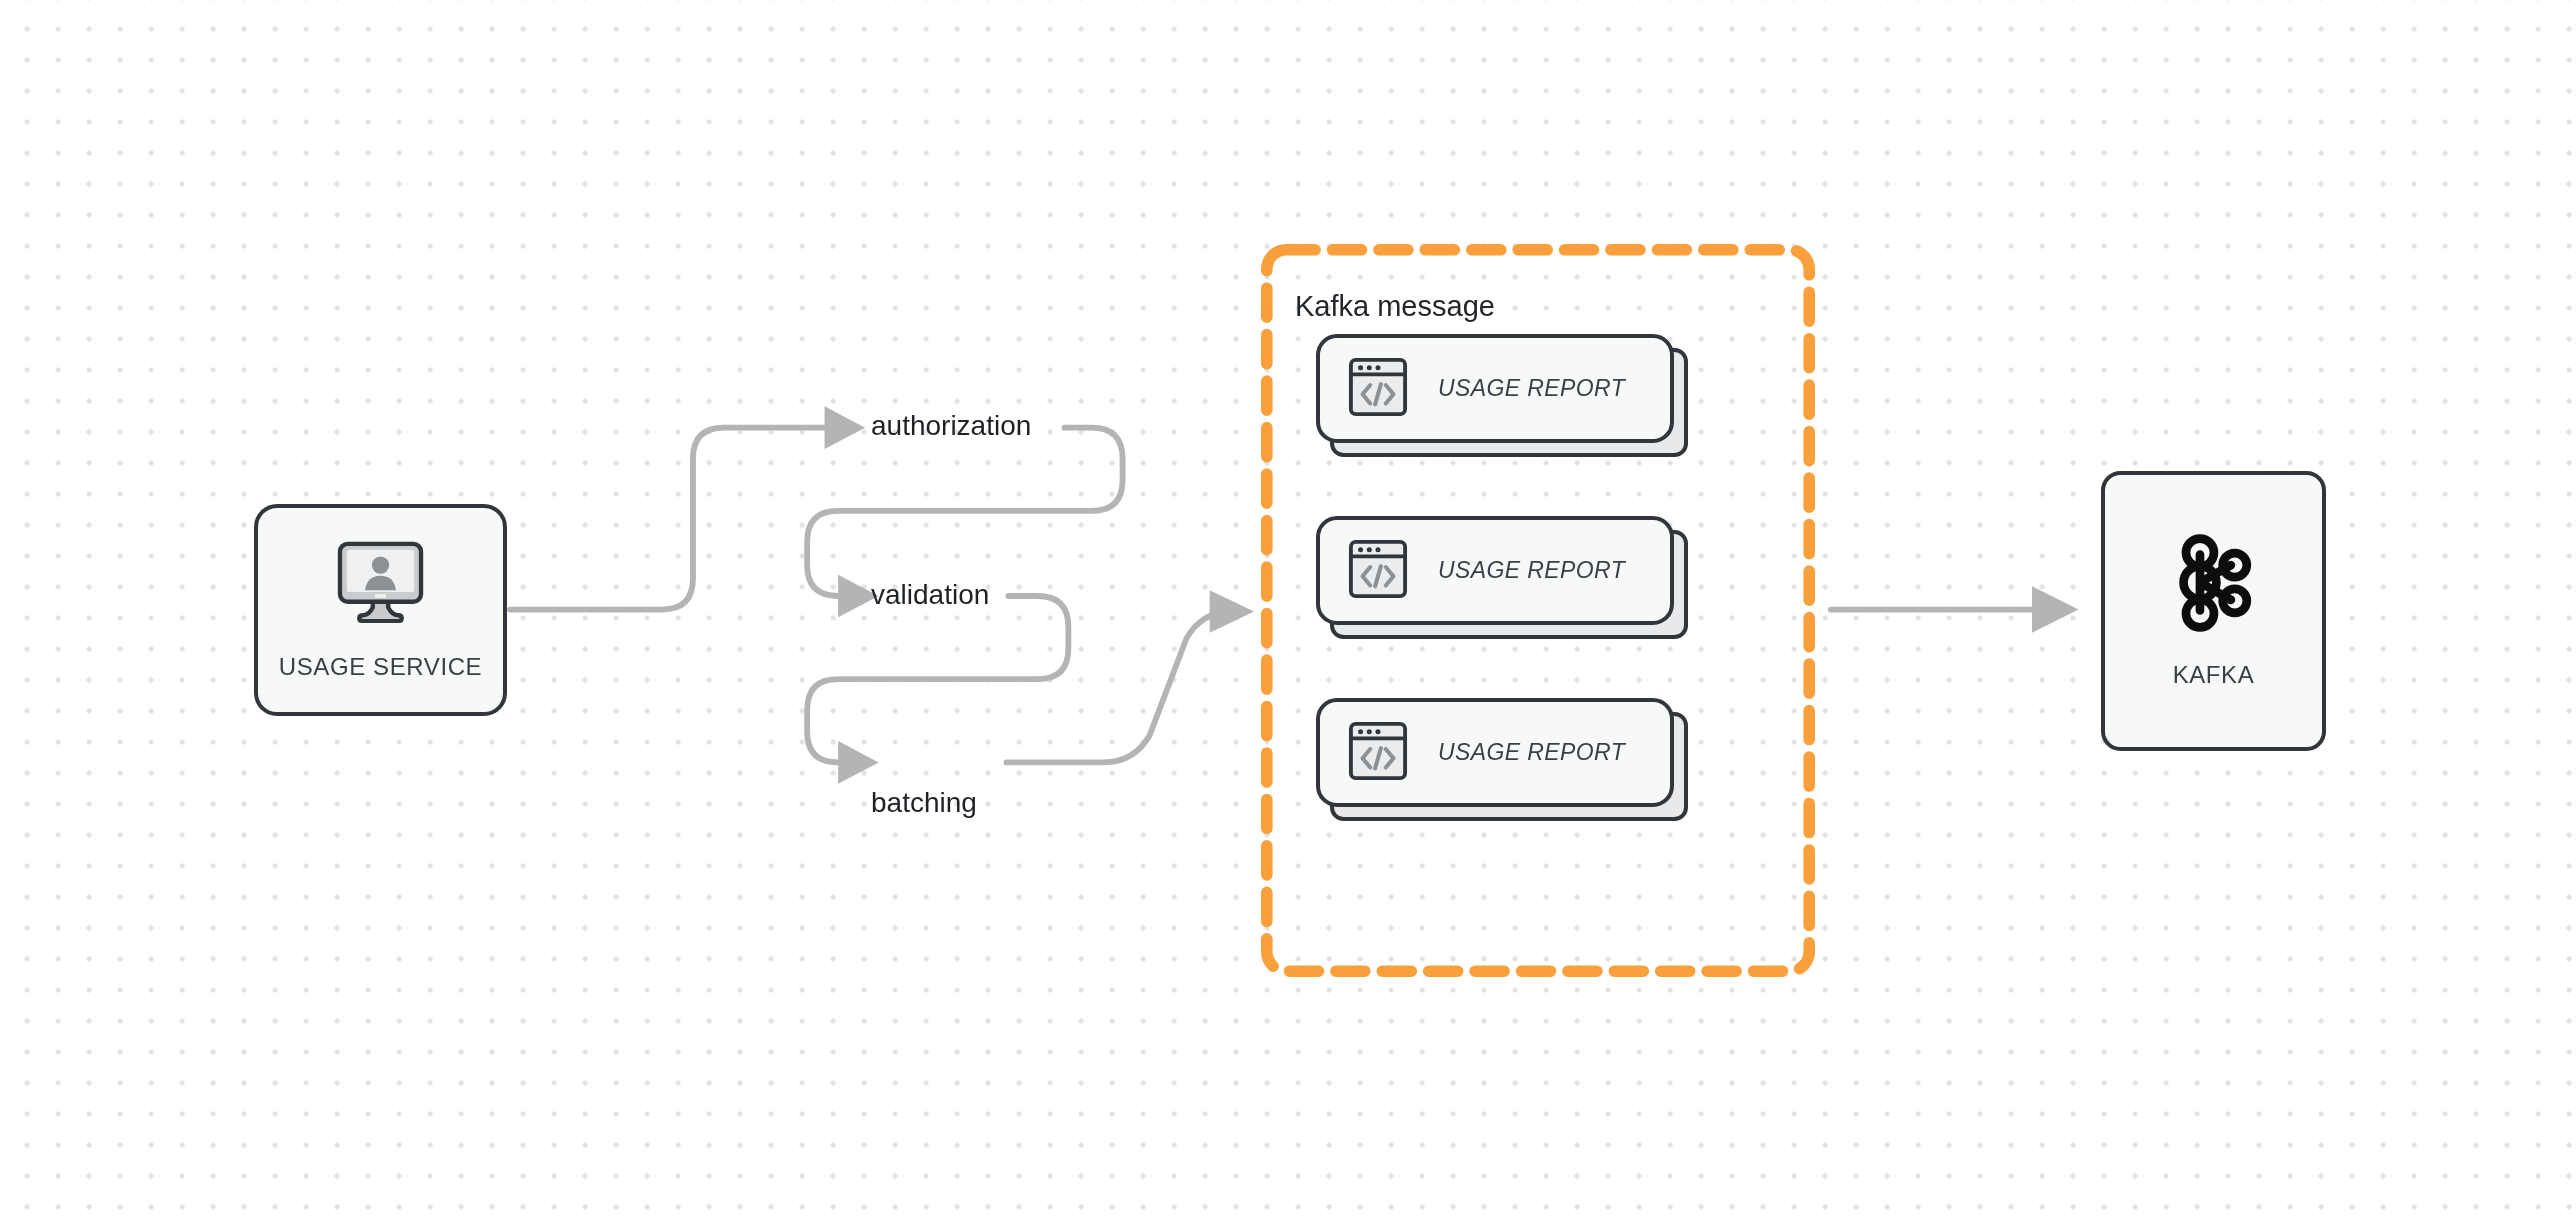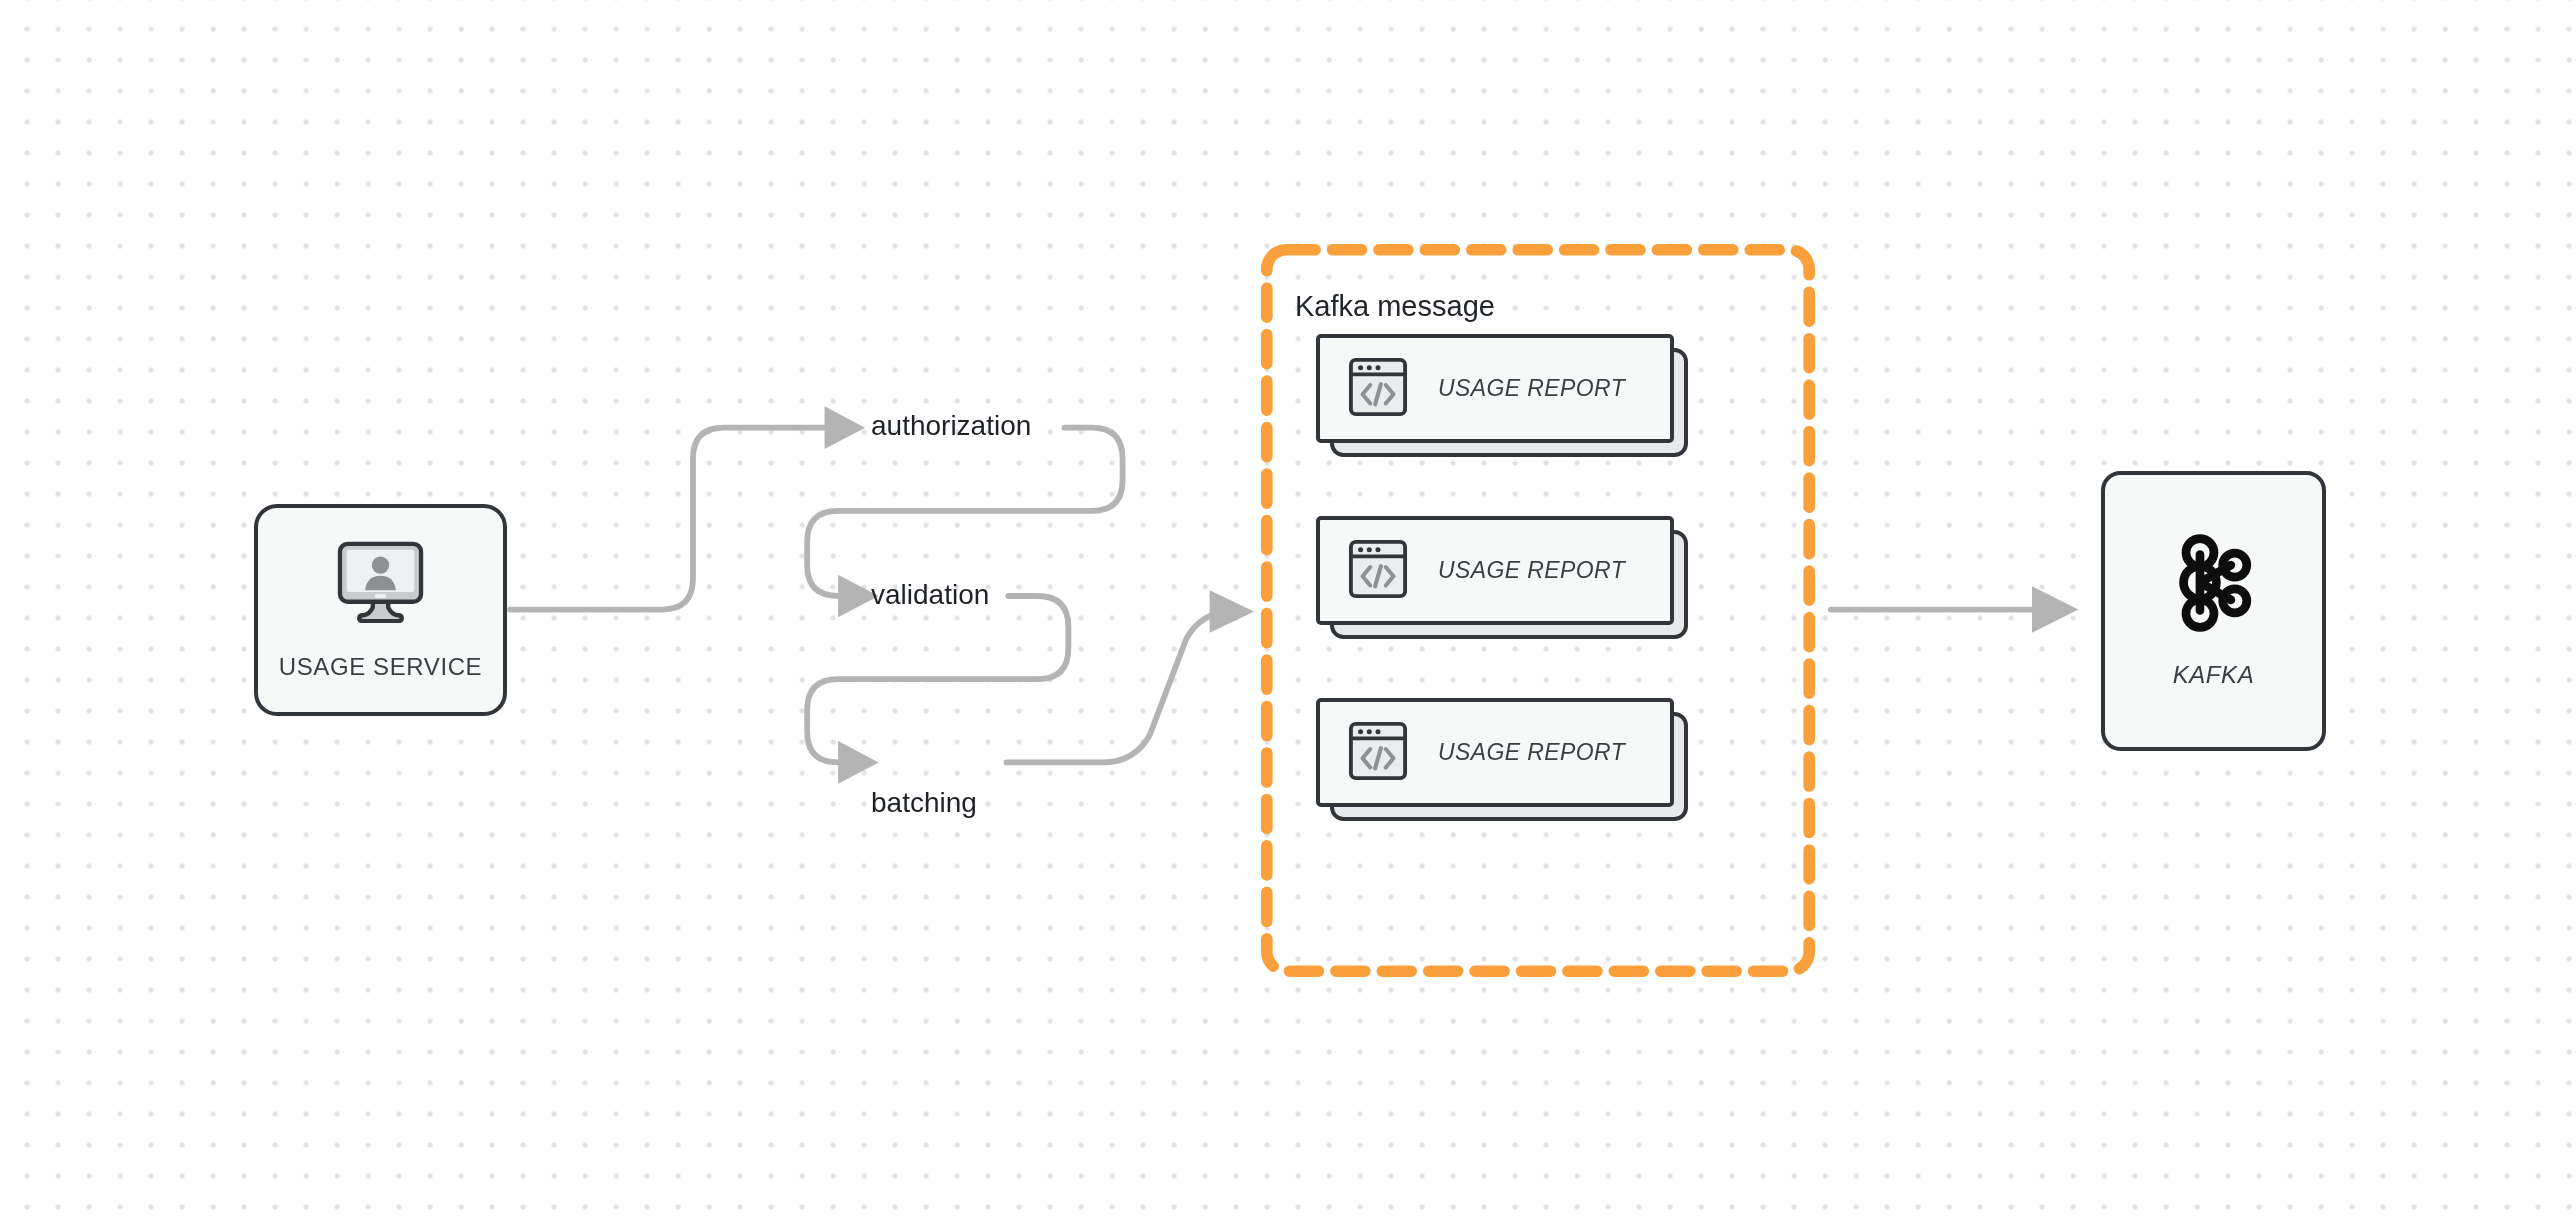--- a/index.html
+++ b/index.html
@@ -50,21 +50,20 @@
     font-size: 24px;
     margin-top: 26px;
   }
 
   #kafka-node {
     left: 2101px;
     top: 471px;
     width: 225px;
     height: 280px;
     border-radius: 19.4px;
-    font-style: italic;
   }
   #kafka-node .node-label {
     font-size: 24px;
     margin-top: 25px;
   }
 
   
   #kafka-message-group {
     position: absolute;
     left: 1261px;
@@ -108,21 +107,21 @@
     box-sizing: border-box;
   }
   .report-card-front {
     position: absolute;
     left: 0;
     top: 0;
     width: 358px;
     height: 109px;
     background: #f7f8f8;
     border: 4.8px solid #32363b;
-    border-radius: 5px;
+    border-radius: 21px;
     box-sizing: border-box;
     display: flex;
     align-items: center;
   }
   .code-icon {
     margin-left: 28px;
     flex: 0 0 auto;
   }
   .report-card-label {
     font-style: italic;

